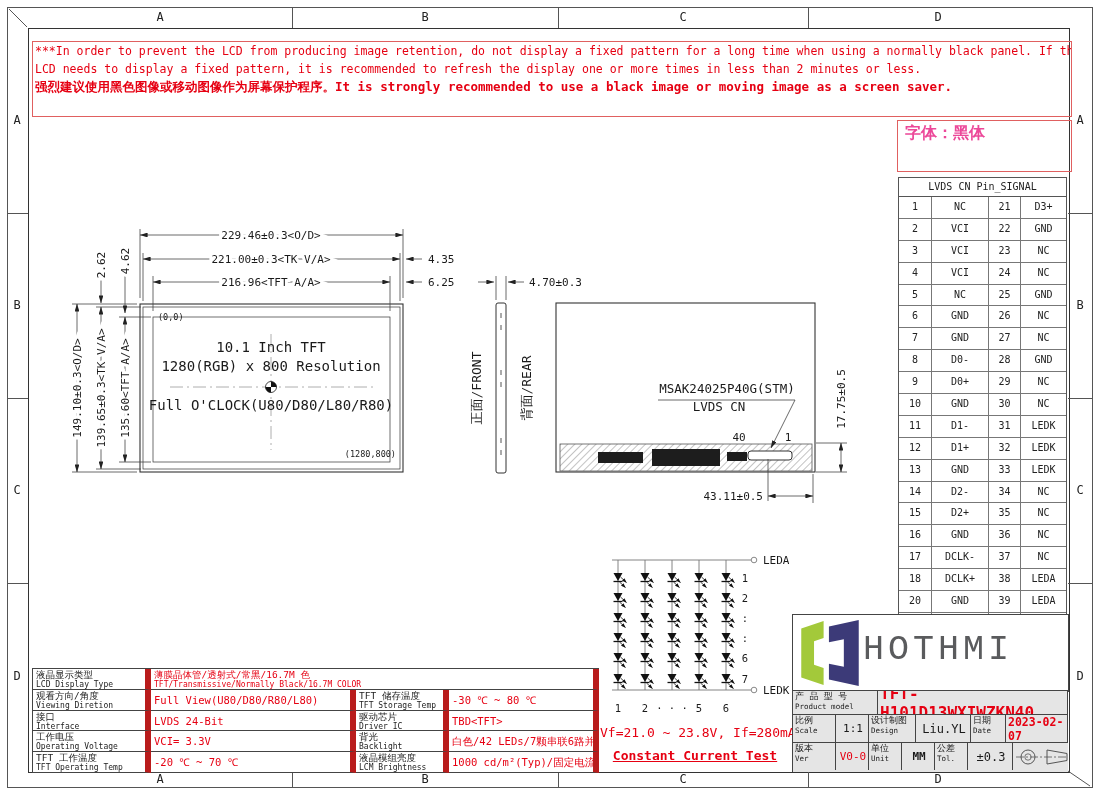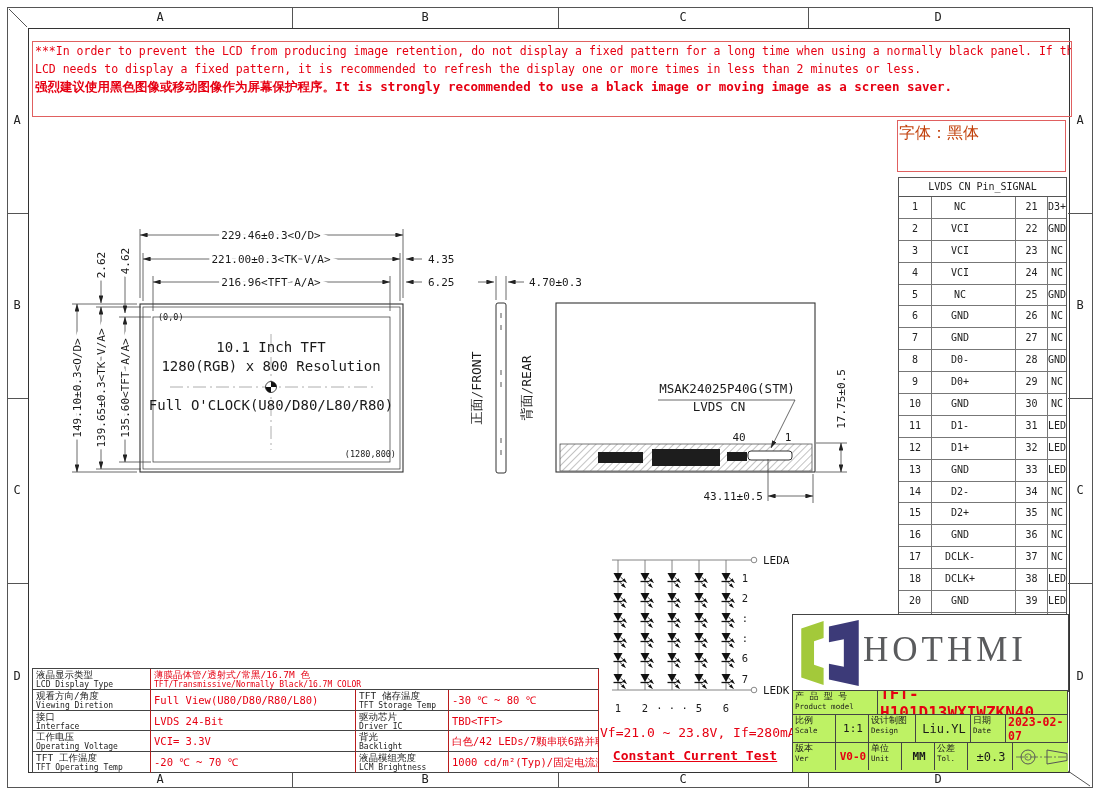--- a/index.html
+++ b/index.html
@@ -9,51 +9,51 @@
   
   .outer-border{left:7px;top:7px;width:1084px;height:779px;border:1px solid #555;}
   .inner-frame{left:28px;top:28px;width:1040px;height:743px;border:1.4px solid #333;}
   .zone-letter{font-size:12px;color:#222;transform:translate(-50%,-50%);}
   .tickV{width:1px;background:#555;}
   .tickH{height:1px;background:#555;}
   
   .warning-box{left:32px;top:41px;width:1034px;height:72px;border:1px solid #e06060;
                color:#e60012;font-size:11.5px;line-height:17.5px;padding:1px 2px;white-space:nowrap;overflow:hidden;}
   .warning-box .zh{font-size:12.5px;font-weight:bold;}
-  .font-note{left:897px;top:120px;width:166px;height:50px;border:1px solid #e06060;color:#c2410c;
-             font-size:16px;font-weight:normal;line-height:24px;padding-left:1px;}
+  .font-note{left:897px;top:120px;width:166px;height:50px;border:1px solid #e06060;color:#ec4899;
+             font-size:16px;font-weight:bold;line-height:24px;padding-left:7px;}
   
   .pin-table{left:898px;top:177px;width:167px;border:1px solid #555;font-size:10px;color:#222;background:#fff;}
   .pin-header{height:18px;line-height:18px;text-align:center;border-bottom:1px solid #555;}
   .pin-row{display:flex;height:20.9px;line-height:20.9px;border-top:1px solid #777;}
   .pin-row:first-child{border-top:none;}
   .pin-cell{text-align:center;overflow:hidden;}
   .pin-cell+.pin-cell{border-left:1px solid #777;}
-  .pc1{width:32px;} .pc2{width:56px;} .pc3{width:31px;margin-left:27px;} .pc4{flex:1;}
+  .pc1{width:32px;} .pc2{width:56px;} .pc3{width:31px;} .pc4{flex:1;}
   
   .spec-table{left:32px;top:668px;width:566px;height:104px;display:grid;
               grid-template-columns:118px 205px 93px 150px;grid-template-rows:repeat(5,20.8px);
               border-top:1px solid #444;border-left:1px solid #444;background:#fff;}
-  .spec-cell{border-right:1px solid #b91c1c;border-bottom:1px solid #444;overflow:hidden;padding-left:3px;}
+  .spec-cell{border-right:6px solid #b91c1c;border-bottom:1px solid #444;overflow:hidden;padding-left:3px;}
   .spec-label .zh{font-size:9.5px;line-height:11px;color:#222;}
   .spec-label .en{font-size:8px;line-height:9px;color:#222;}
   .spec-val{color:#e60012;font-size:10.5px;line-height:20px;white-space:nowrap;}
   .spec-val2 .l1{font-size:9.5px;line-height:11px;color:#e60012;}
   .spec-val2 .l2{font-size:8px;line-height:9px;color:#e60012;}
   .span3{grid-column:2 / 5;}
   
   .bl-note{left:600px;top:722px;width:190px;text-align:center;color:#e60012;}
   .bl-note .l1{font-size:13px;line-height:22px;white-space:nowrap;}
   .bl-note .l2{font-size:13px;font-weight:bold;text-decoration:underline;line-height:24px;}
   
   .logo-box{left:792px;top:614px;width:275px;height:76px;border:1px solid #444;background:#fff;}
-  .logo-text{left:862px;top:629px;font-family:Liberation Serif, serif;font-size:35px;
+  .logo-text{left:862px;top:629px;font-family:Liberation Mono, monospace;font-size:35px;
              letter-spacing:4px;color:#5a5b5d;}
   .title-block{left:792px;top:690px;width:275px;height:81px;border-left:1px solid #444;border-top:1px solid #444;
-               background:#bef264;font-size:10px;}
+               background:#e5e5e5;font-size:10px;}
   .tb-row{display:flex;border-bottom:1px solid #444;}
   .tb-cell{border-right:1px solid #444;overflow:hidden;padding-left:2px;}
   .tb-label .zh{font-size:9px;line-height:11px;}
   .tb-label .en{font-size:7.5px;line-height:9px;}
   .tb-val{display:flex;align-items:center;justify-content:center;}
   .red{color:#e60012;}
   .model-val{font-size:16px;font-weight:bold;}
   
   svg text{font-family:"DejaVu Sans Mono",monospace;fill:#1a1a1a;}
   .dimtxt{font-size:11px;paint-order:stroke;stroke:#ffffff;stroke-width:6px;}
@@ -657,21 +657,21 @@
         <div class="zh">日期</div>
         <div class="en">Date</div>
       </div>
       <div class="tb-cell tb-val red" style="flex:1;font-size:11.5px;font-weight:bold">2023-02-07</div>
     </div>
     <div class="tb-row" style="height:27px;border-bottom:none">
       <div class="tb-cell tb-label" style="width:40px">
         <div class="zh">版本</div>
         <div class="en">Ver</div>
       </div>
-      <div class="tb-cell tb-val red" style="width:30px;font-size:11px;font-weight:bold">V0-0</div>
+      <div class="tb-cell tb-val red" style="width:30px;font-size:11px;font-weight:normal">V0-0</div>
       <div class="tb-cell tb-label" style="width:30px">
         <div class="zh">单位</div>
         <div class="en">Unit</div>
       </div>
       <div class="tb-cell tb-val" style="width:30px;font-size:11px;font-weight:bold">MM</div>
       <div class="tb-cell tb-label" style="width:30px">
         <div class="zh">公差</div>
         <div class="en">Tol.</div>
       </div>
       <div class="tb-cell tb-val" style="width:42px;font-size:12px">±0.3</div>

